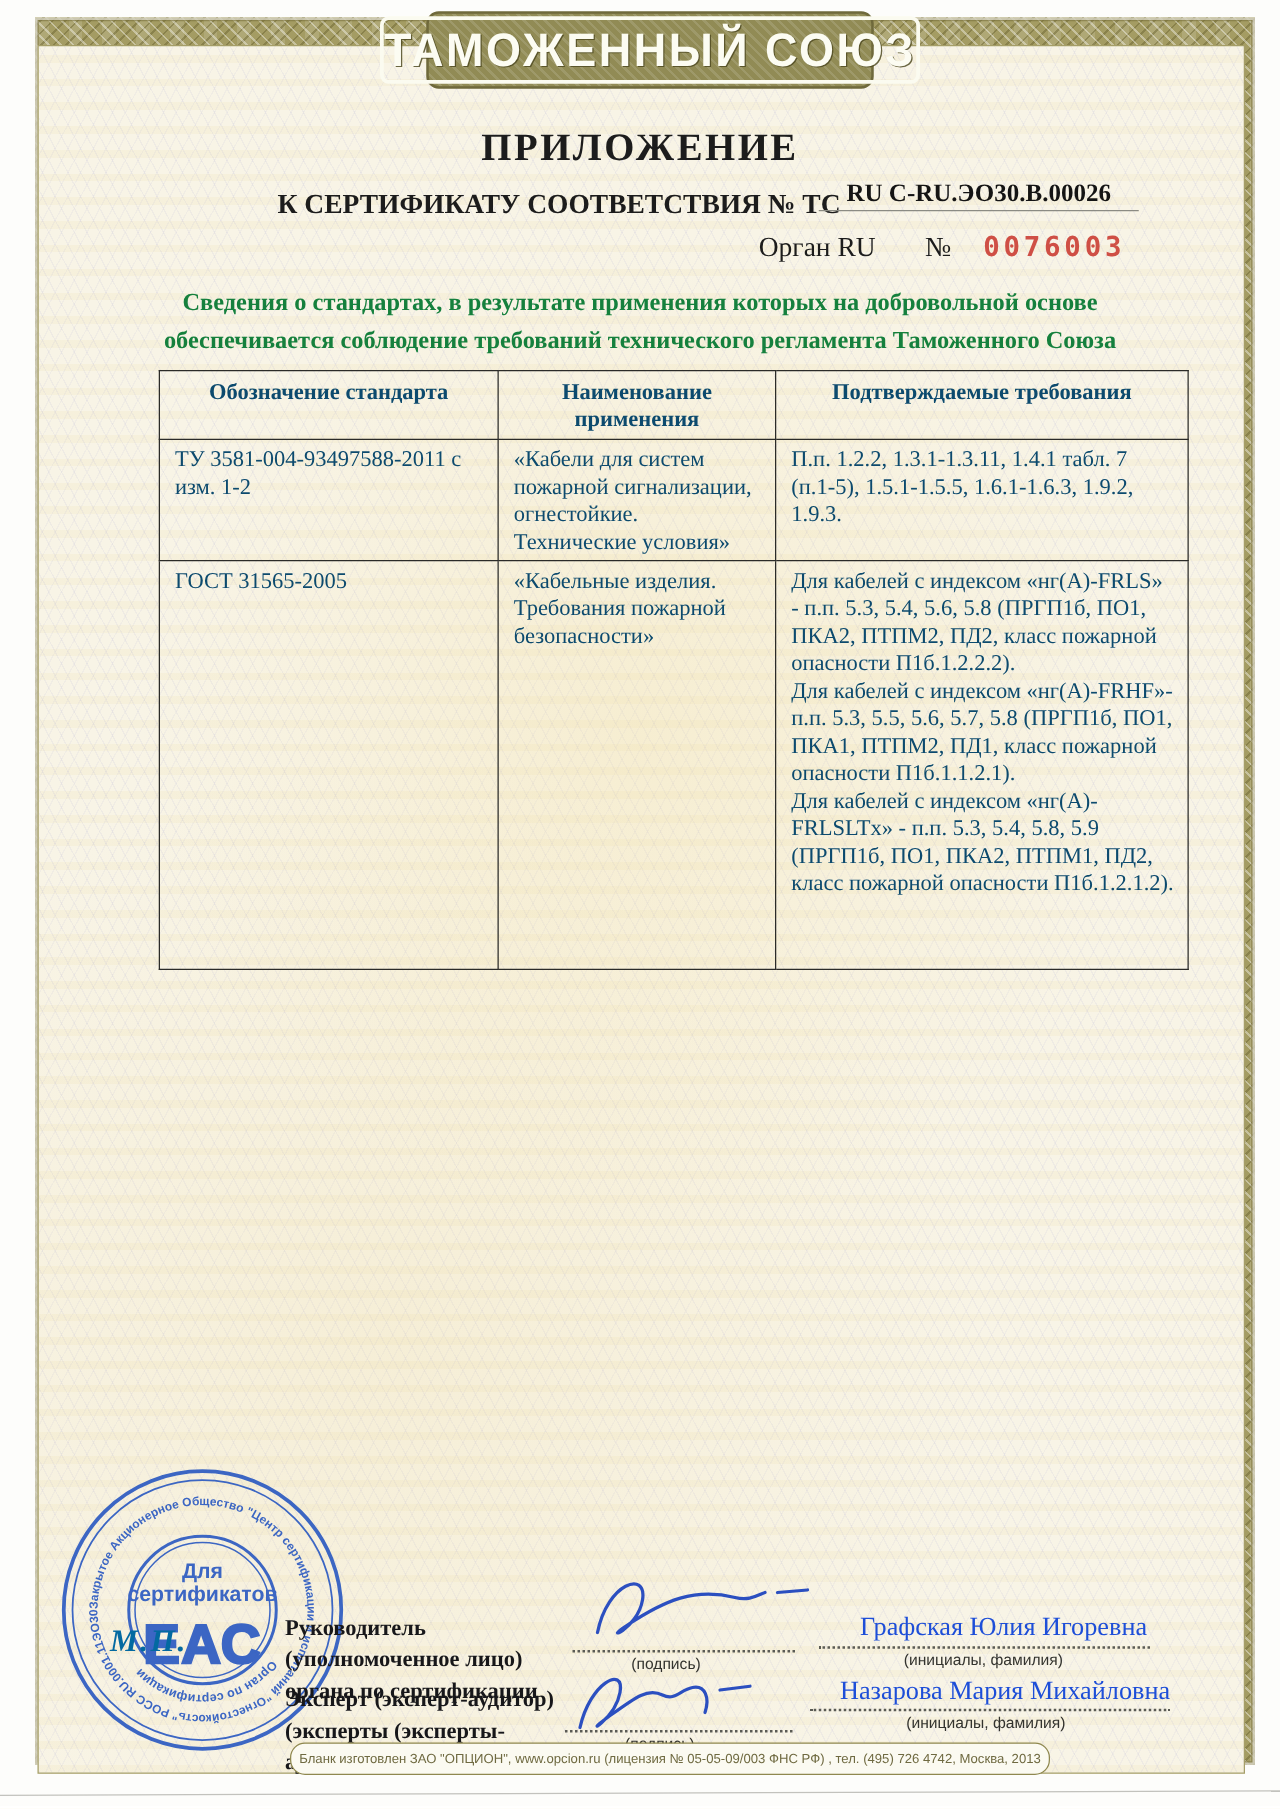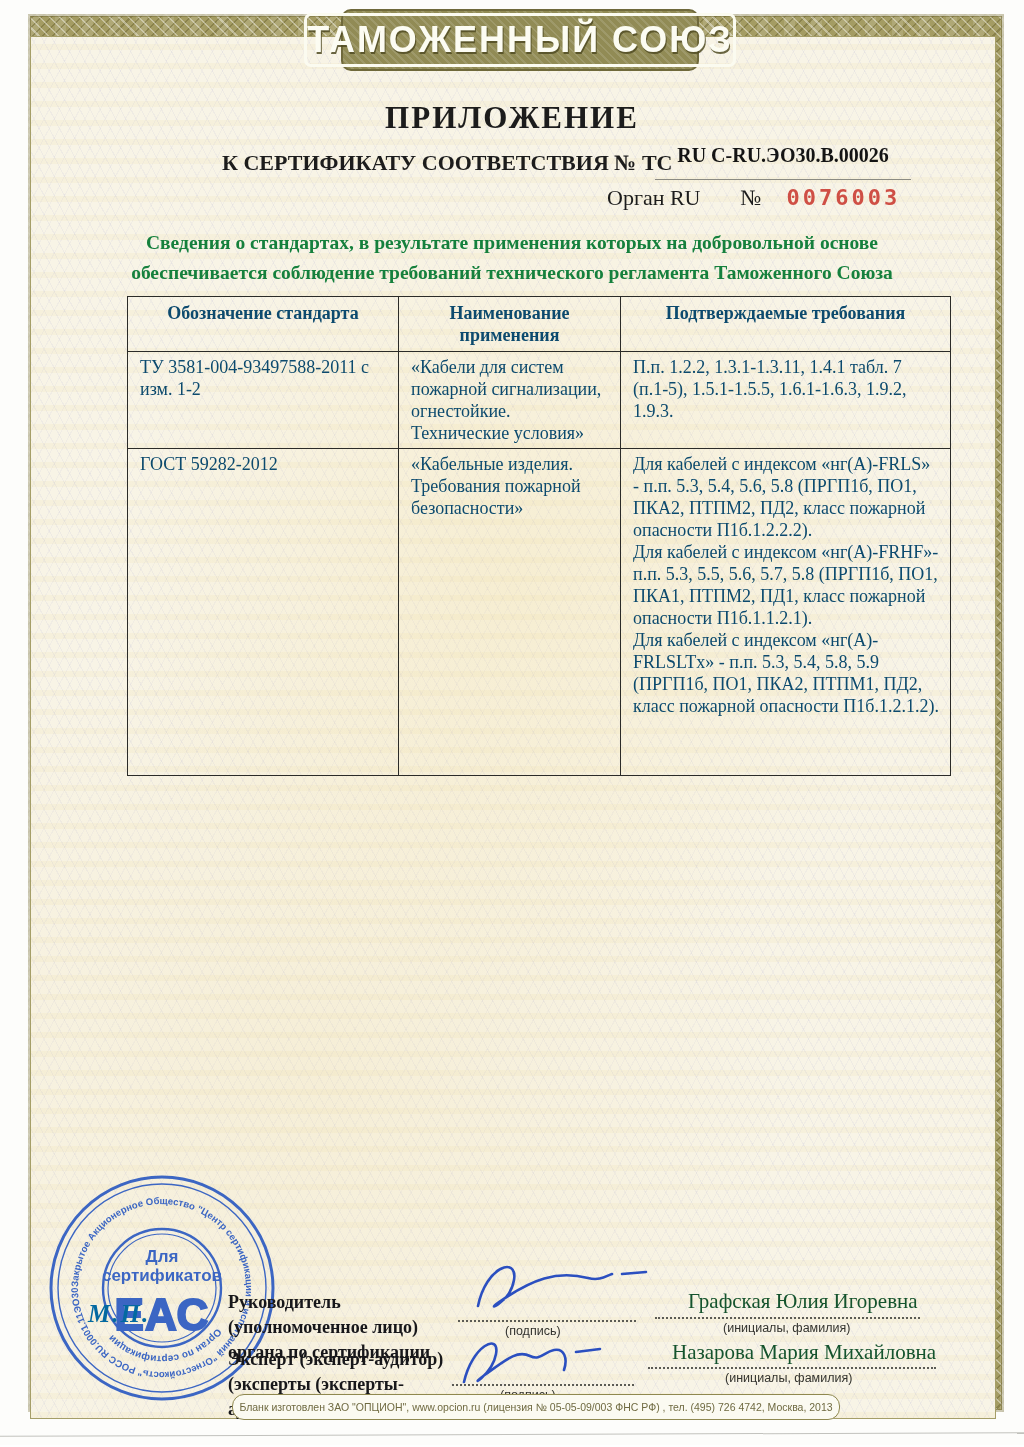--- a/index.html
+++ b/index.html
@@ -48,21 +48,21 @@
   .title{
     position:absolute;left:0;top:100px;width:100%;text-align:center;
     font-size:31px;font-weight:bold;letter-spacing:2px;color:#1c1c1c;
   }
   .subtitle{
     position:absolute;left:222px;top:150px;font-size:22px;font-weight:bold;color:#1c1c1c;white-space:nowrap;
   }
   .cert-num{
     position:absolute;left:655px;top:144px;width:256px;text-align:center;
     font-size:20px;font-weight:bold;color:#141414;
-    border-bottom:1.5px solid #8b8b83;padding-bottom:12px;
+    border-bottom:1.5px solid #8b8b83;padding-bottom:1px;
   }
   .series-row{position:absolute;left:607px;top:185px;font-size:22px;color:#1c1c1c;white-space:nowrap;}
   .series-label{margin-right:34px;}
   .series-no-sign{margin-right:20px;}
   .series-number{
     font-family:"DejaVu Sans Mono",monospace;font-weight:bold;font-size:22px;
     color:#cf4f45;letter-spacing:3px;
   }
 
   .intro{
@@ -92,21 +92,21 @@
   
   .sig-label{position:absolute;font-size:18px;font-weight:bold;line-height:25px;color:#17171a;width:250px;}
   .lbl1{left:228px;top:1290px;}
   .lbl2{left:228px;top:1347px;}
   .sig-line{position:absolute;border-bottom:2px dotted #5b5b55;}
   .line1{left:458px;top:1300px;width:178px;height:20px;}
   .line2{left:452px;top:1364px;width:182px;height:20px;}
   .caption{position:absolute;font-family:"Liberation Sans",sans-serif;font-size:12.5px;color:#33332e;}
   .cap1{left:505px;top:1324px;}
   .cap2{left:500px;top:1388px;}
-  .person{position:absolute;font-size:21px;color:#14532d;white-space:nowrap;text-align:center;}
+  .person{position:absolute;font-size:21px;color:#1d4ed8;white-space:nowrap;text-align:center;}
   .name1{left:688px;top:1289px;}
   .name2{left:672px;top:1340px;}
   .name-line{position:absolute;border-bottom:2px dotted #5b5b55;}
   .nline1{left:655px;top:1297px;width:265px;height:20px;}
   .nline2{left:648px;top:1347px;width:288px;height:20px;}
   .ncap1{left:723px;top:1321px;}
   .ncap2{left:725px;top:1371px;}
 
   .autograph{position:absolute;pointer-events:none;}
   .auto1{left:460px;top:1248px;}
@@ -160,21 +160,21 @@
 применения</th>
       <th class="preline">Подтверждаемые требования</th>
     </tr>
     <tr>
       <td class="preline" style="height:88px;">ТУ  3581-004-93497588-2011  с изм. 1-2</td>
       <td class="preline">«Кабели для систем пожарной сигнализации, огнестойкие.
 Технические условия»</td>
       <td class="preline">П.п. 1.2.2, 1.3.1-1.3.11, 1.4.1 табл. 7 (п.1-5), 1.5.1-1.5.5, 1.6.1-1.6.3, 1.9.2, 1.9.3.</td>
     </tr>
     <tr>
-      <td class="preline" style="height:327px;">ГОСТ 59282-2012</td>
+      <td class="preline" style="height:327px;">ГОСТ 31565-2005</td>
       <td class="preline">«Кабельные изделия. Требования пожарной безопасности»</td>
       <td class="preline">Для кабелей с индексом «нг(А)-FRLS» -  п.п. 5.3, 5.4, 5.6, 5.8 (ПРГП1б, ПО1, ПКА2, ПТПМ2, ПД2, класс пожарной опасности П1б.1.2.2.2).
 Для кабелей с индексом «нг(А)-FRHF»- п.п. 5.3, 5.5, 5.6, 5.7, 5.8 (ПРГП1б, ПО1, ПКА1, ПТПМ2, ПД1, класс пожарной опасности П1б.1.1.2.1).
 Для кабелей с индексом «нг(А)-FRLSLTx» -  п.п. 5.3, 5.4, 5.8, 5.9 (ПРГП1б, ПО1, ПКА2, ПТПМ1, ПД2, класс пожарной опасности П1б.1.2.1.2).</td>
     </tr>
   </tbody>
     </table>
 
   <svg class="stamp" viewBox="0 0 236 236">
     <g fill="none" stroke="#2e5cc2">

